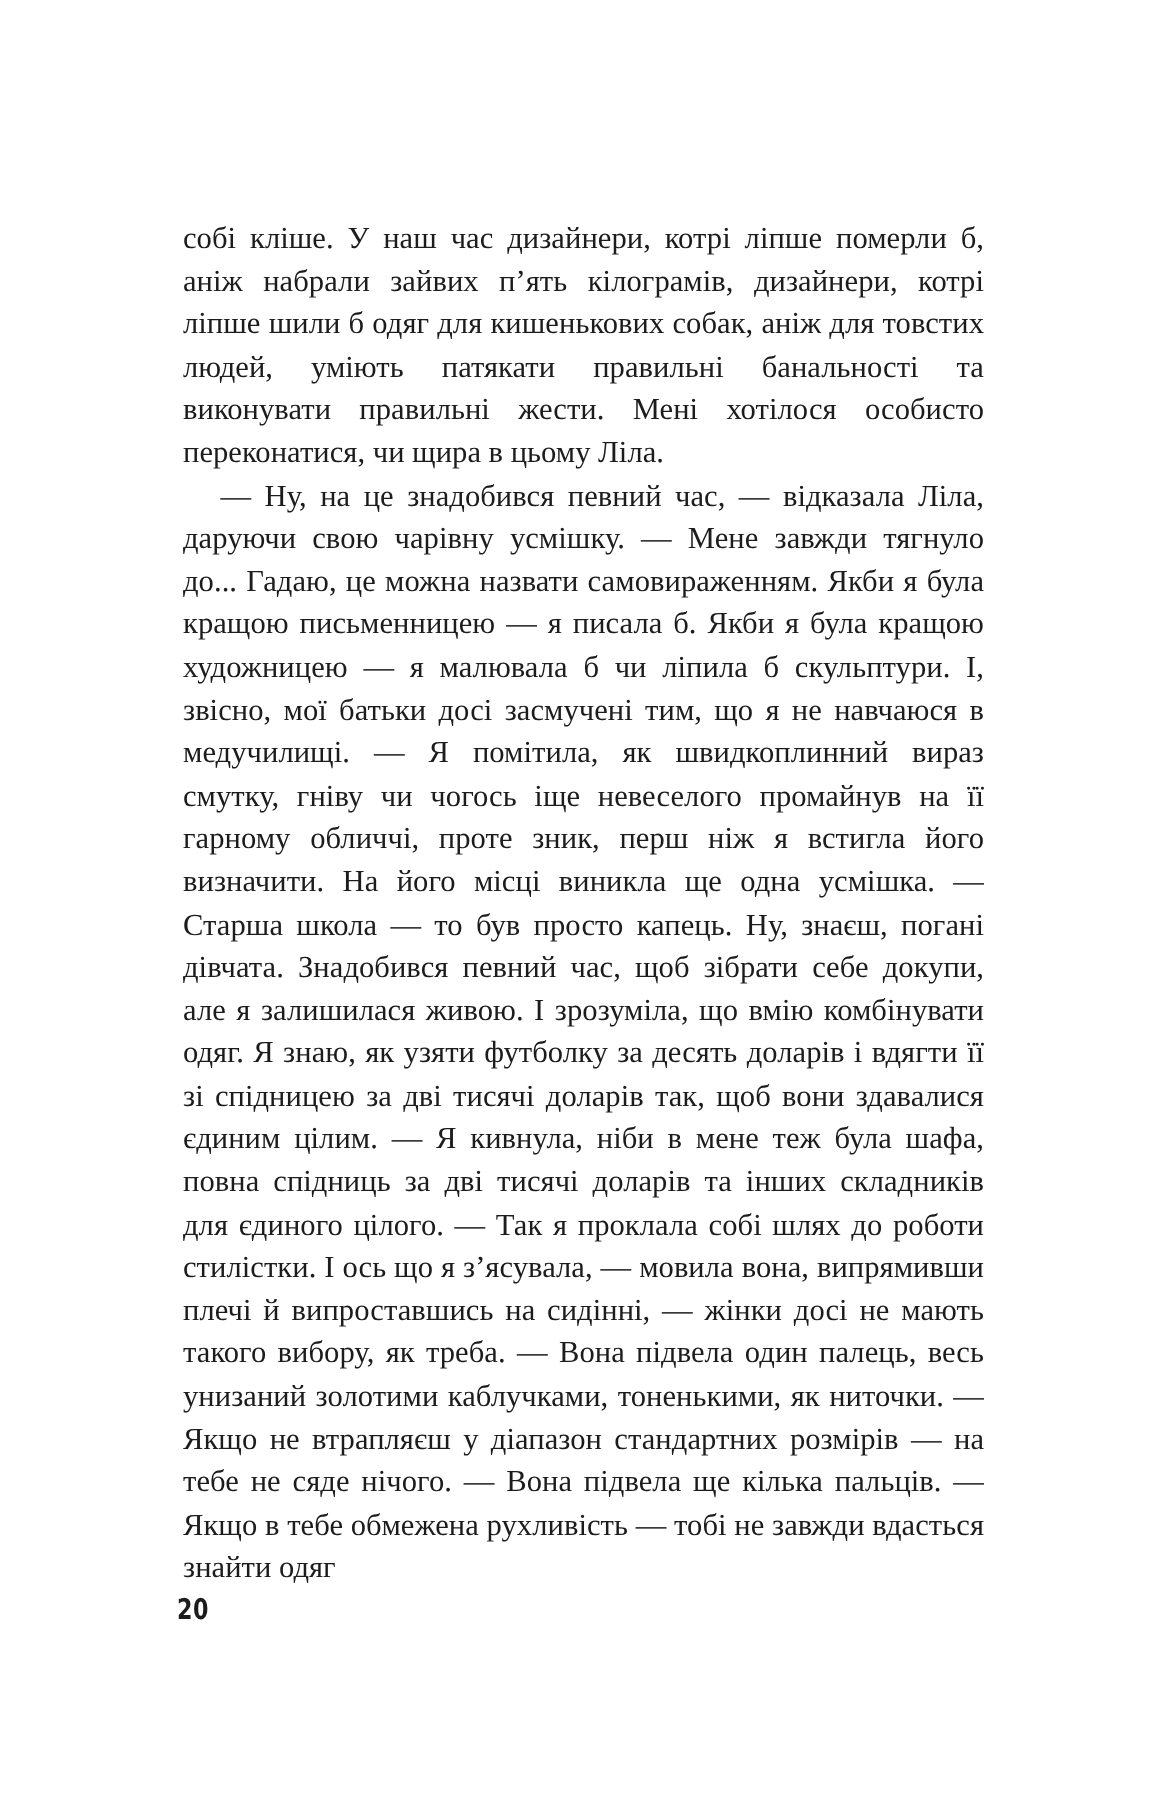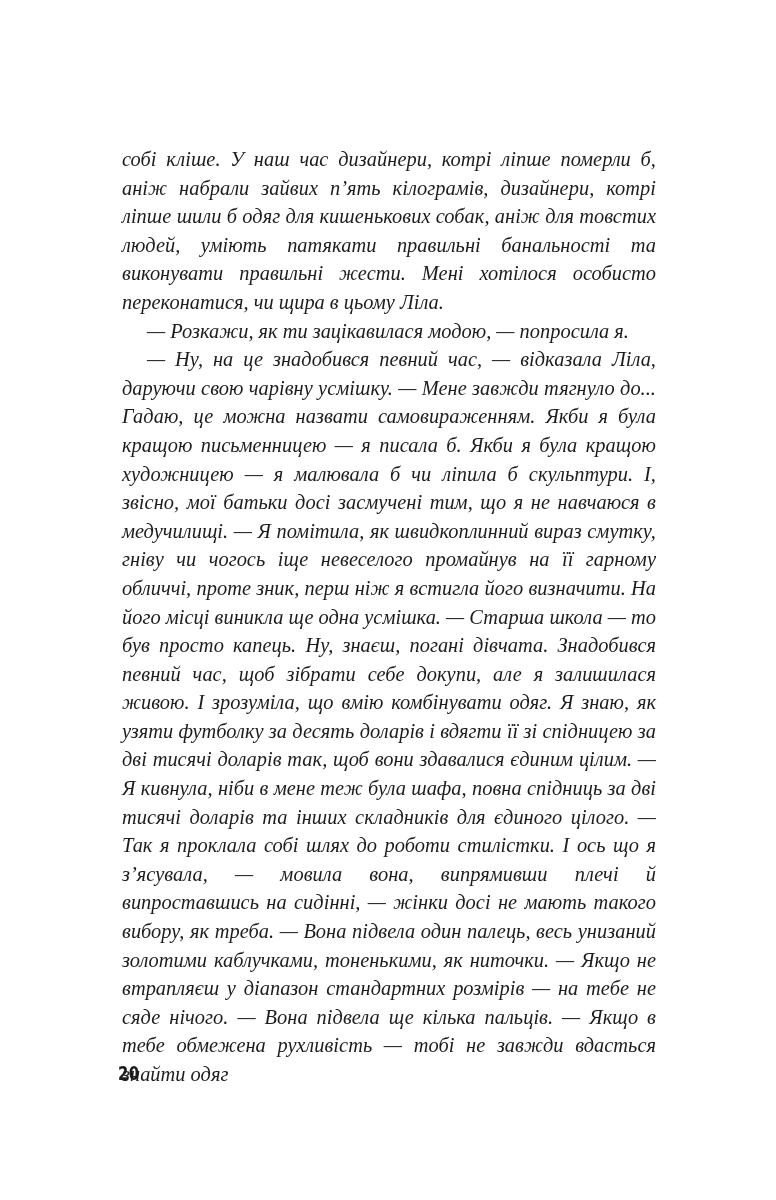--- a/index.html
+++ b/index.html
@@ -36,21 +36,20 @@
   .para {
     margin: 0;
     font-size: 20.4px;
     line-height: 28.6px;
     text-align: justify;
     text-justify: inter-word;
     hyphens: manual;
     -webkit-hyphens: manual;
     word-spacing: -0.1px;
     letter-spacing: 0.03px;
-    font-style: italic;
   }
 
   .para.indent {
     text-indent: 25px;
   }
 
   
   .para::after {
     content: "";
     display: inline-block;
@@ -74,20 +73,19 @@
   }
 </style>
 </head>
 <body>
 
 <div class="page">
 
   <div class="textblock">
     <p class="para nostretch">собі кліше. У наш час дизайнери, котрі ліпше померли б, аніж набрали зайвих п’ять кілограмів, дизайнери, котрі ліпше шили б одяг для кишенькових собак, аніж для товстих людей, уміють патякати правильні банальності та виконувати правильні жести. Мені хотілося особисто переконатися, чи щира в цьому Ліла.</p>
 
-    <p class="para indent nostretch">— Розкажи, як ти зацікавилася модою, — попросила я.</p>
 
     <p class="para indent nostretch">— Ну, на це знадобився певний час, — відказала Ліла, даруючи свою чарівну усмішку. — Мене завжди тягнуло до... Гадаю, це можна назвати самовираженням. Якби я була кращою письменницею — я писала б. Якби я була кращою художницею — я малювала б чи ліпила б скульптури. І, звісно, мої батьки досі засмучені тим, що я не навчаюся в медучилищі. — Я помітила, як швидкоплинний вираз смутку, гніву чи чогось іще невеселого промайнув на її гарному обличчі, проте зник, перш ніж я встигла його визначити. На його місці виникла ще одна усмішка. — Старша школа — то був просто капець. Ну, знаєш, погані дівчата. Знадобився певний час, щоб зібрати себе докупи, але я залишилася живою. І зрозуміла, що вмію комбінувати одяг. Я знаю, як узяти футболку за десять доларів і вдягти її зі спідницею за дві тисячі доларів так, щоб вони здавалися єдиним цілим. — Я кивнула, ніби в мене теж була шафа, повна спідниць за дві тисячі доларів та інших складників для єдиного цілого. — Так я проклала собі шлях до роботи стилістки. І ось що я з’ясувала, — мовила вона, випрямивши плечі й випроставшись на сидінні, — жінки досі не мають такого вибору, як треба. — Вона підвела один палець, весь унизаний золотими каблучками, тоненькими, як ниточки. — Якщо не втрапляєш у діапазон стандартних розмірів — на тебе не сяде нічого. — Вона підвела ще кілька пальців. — Якщо в тебе обмежена рухливість — тобі не завжди вдасться знайти одяг</p>
   </div>
 
   <div class="folio">20</div>
 
 </div>
 
 </body></html>

